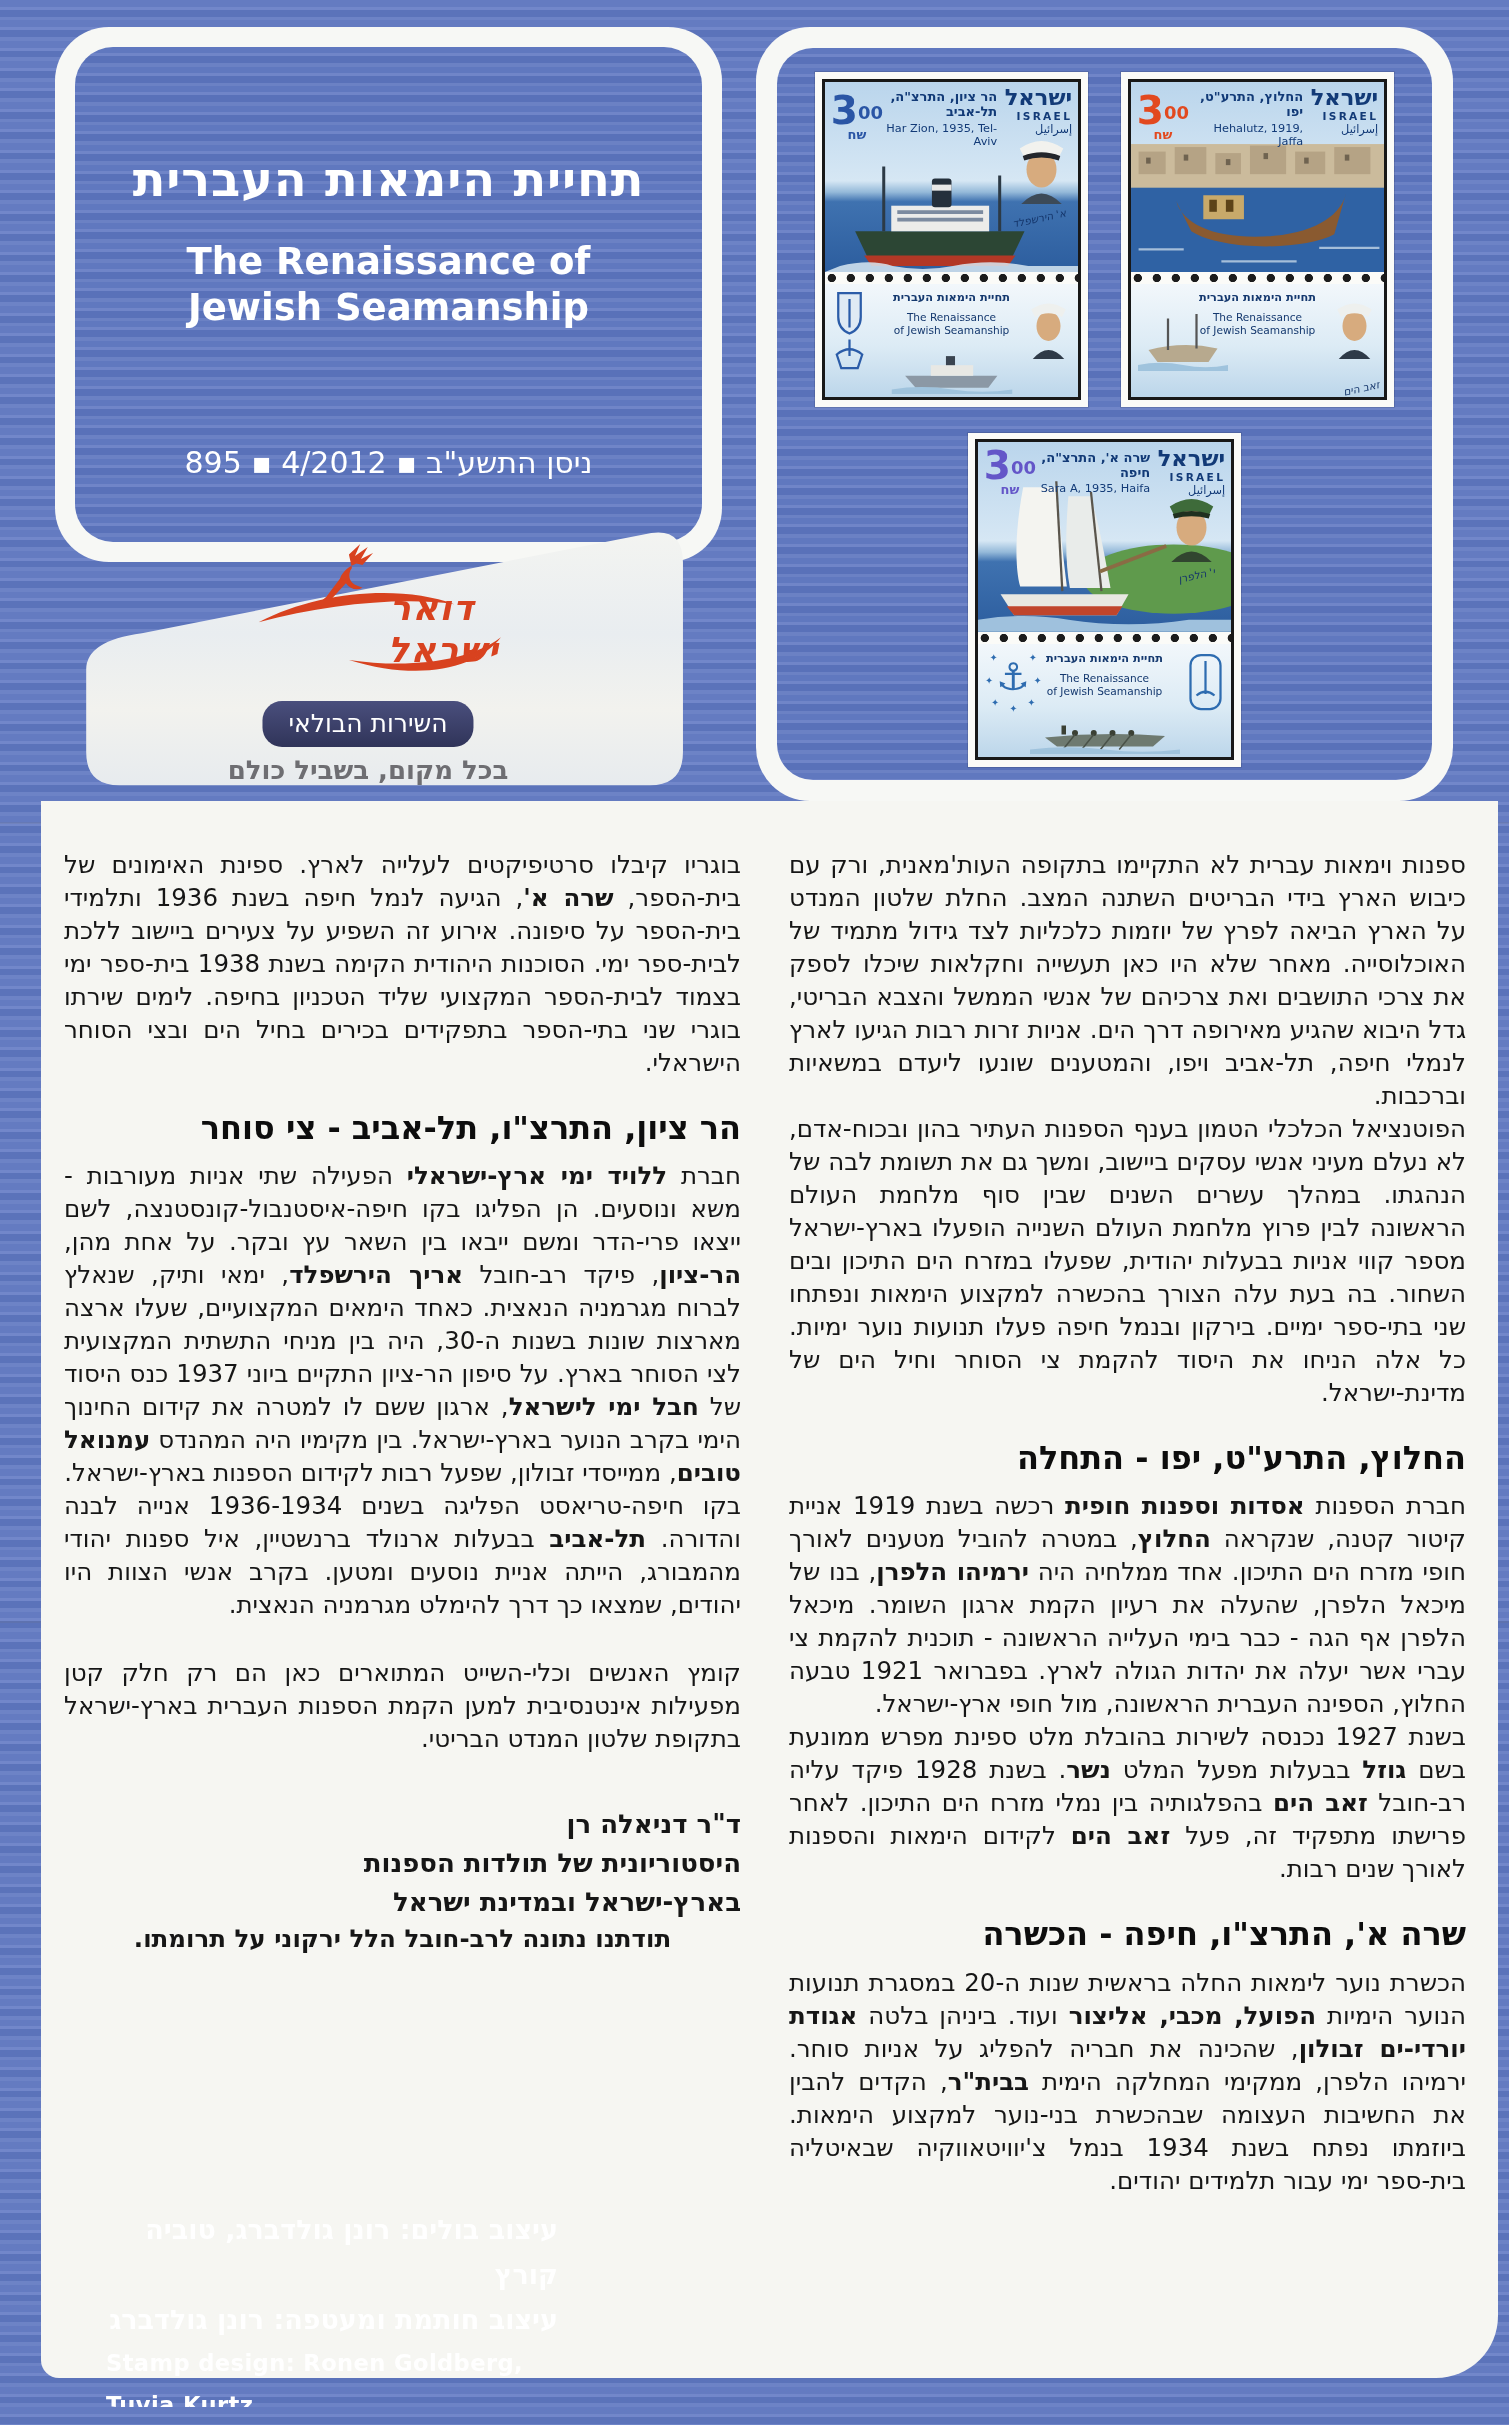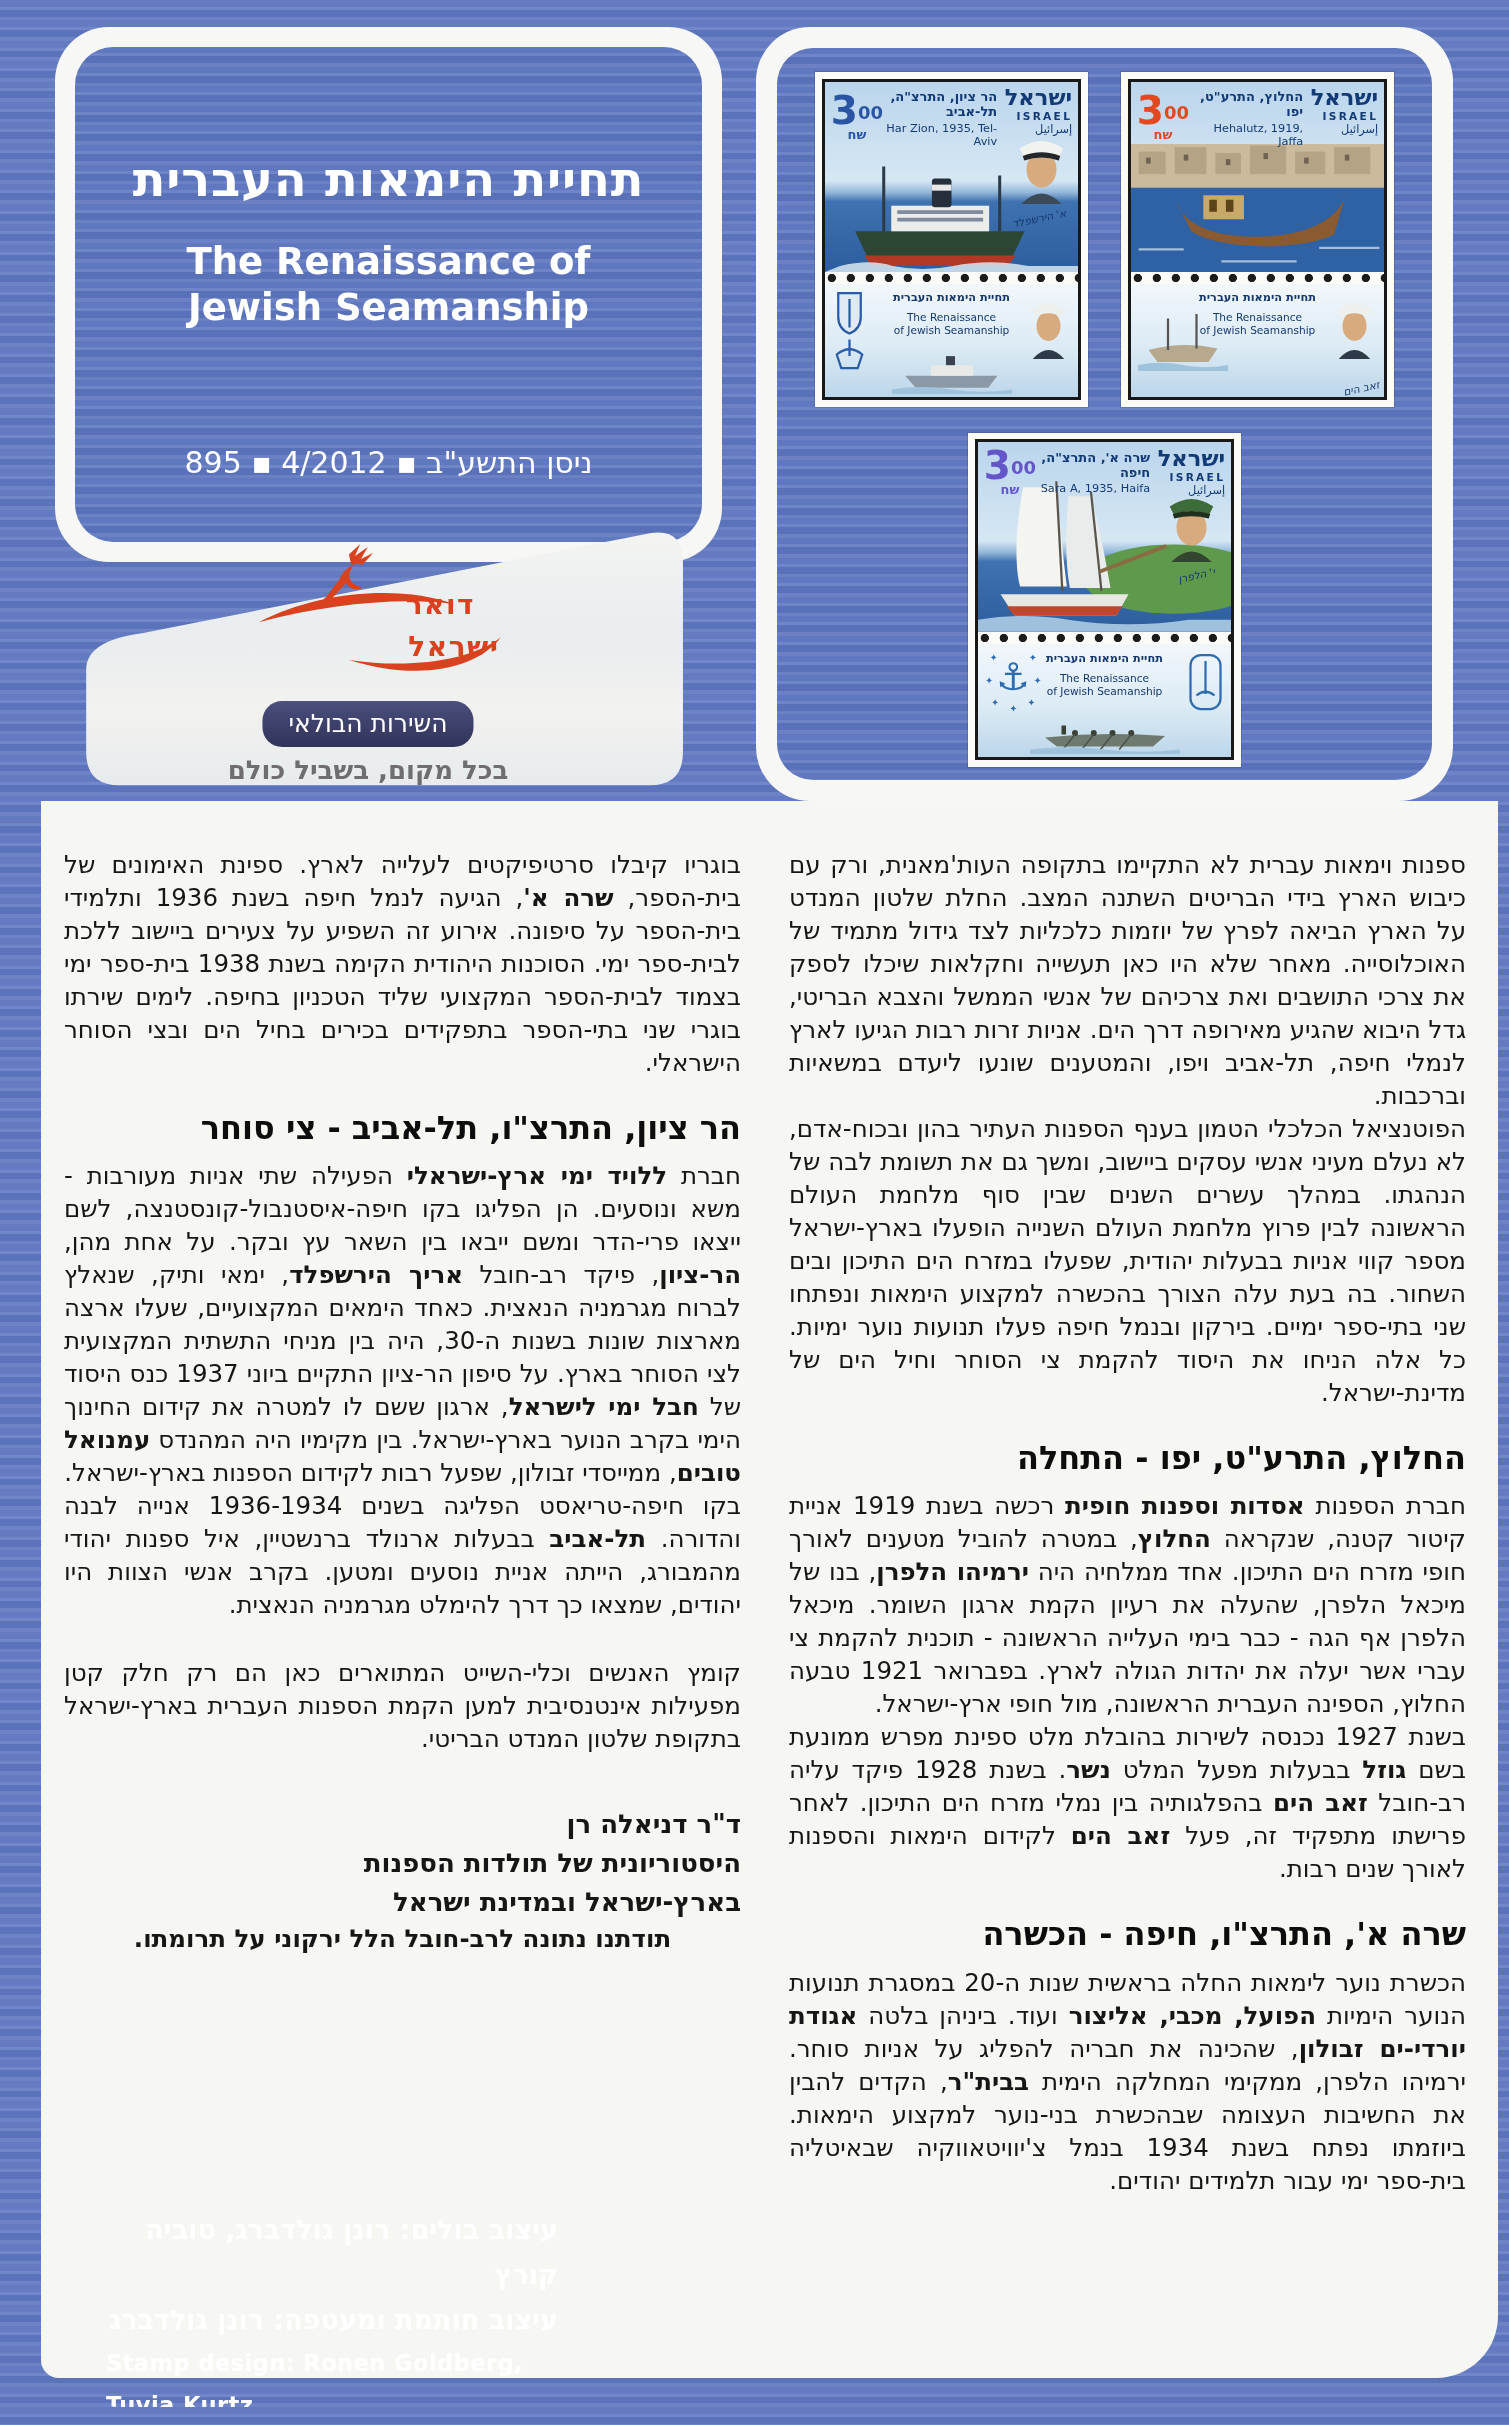--- a/index.html
+++ b/index.html
@@ -24,21 +24,21 @@
   .title-panel { position:absolute; left:55px; top:27px; width:667px; height:535px;
     background:#f7f8f5; border-radius:54px; }
   .tp-inner { position:absolute; inset:20.4px; border-radius:38px; color:#fff; text-align:center; }
   .tp-title-he { font-size:48px; font-weight:bold; padding-top:104px; letter-spacing:0.8px; }
   .tp-title-en { font-size:37px; font-weight:bold; margin-top:32px; line-height:1.22; }
   .tp-date { position:absolute; bottom:62px; width:100%; font-size:30px; direction:rtl; }
   
   .logo-panel { position:absolute; left:44px; top:520px; width:648px; height:279px; }
   .logo-content { position:absolute; left:44px; top:520px; width:648px; height:279px; }
   .logo-block { position:absolute; left:192px; top:21px; width:271px; height:143px; }
-  .logo-brand { position:absolute; color:#d8421f; font-weight:bold; font-size:28px; letter-spacing:1.5px; }
+  .logo-brand { position:absolute; color:#d8421f; font-weight:bold; font-style:italic; font-size:35px; letter-spacing:1.5px; }
   .brand1 { right:32px; top:47px; }
   .brand2 { right:7.5px; top:89px; }
   .badge { position:absolute; left:50%; transform:translateX(-50%); top:181px;
     background:linear-gradient(180deg,#4a4f7d,#303459); color:#fff; font-weight:normal;
     font-size:25px; padding:7.5px 26px 9px; border-radius:19.6px; white-space:nowrap; direction:rtl; }
   .tagline { position:absolute; left:50%; transform:translateX(-50%); top:235px;
     color:#6e6e72; font-weight:bold; font-size:26px; white-space:nowrap; direction:rtl; }
   
   .stamps-panel { position:absolute; left:756px; top:27px; width:697px; height:774px;
     background:#f7f8f5; border-radius:54px; }

